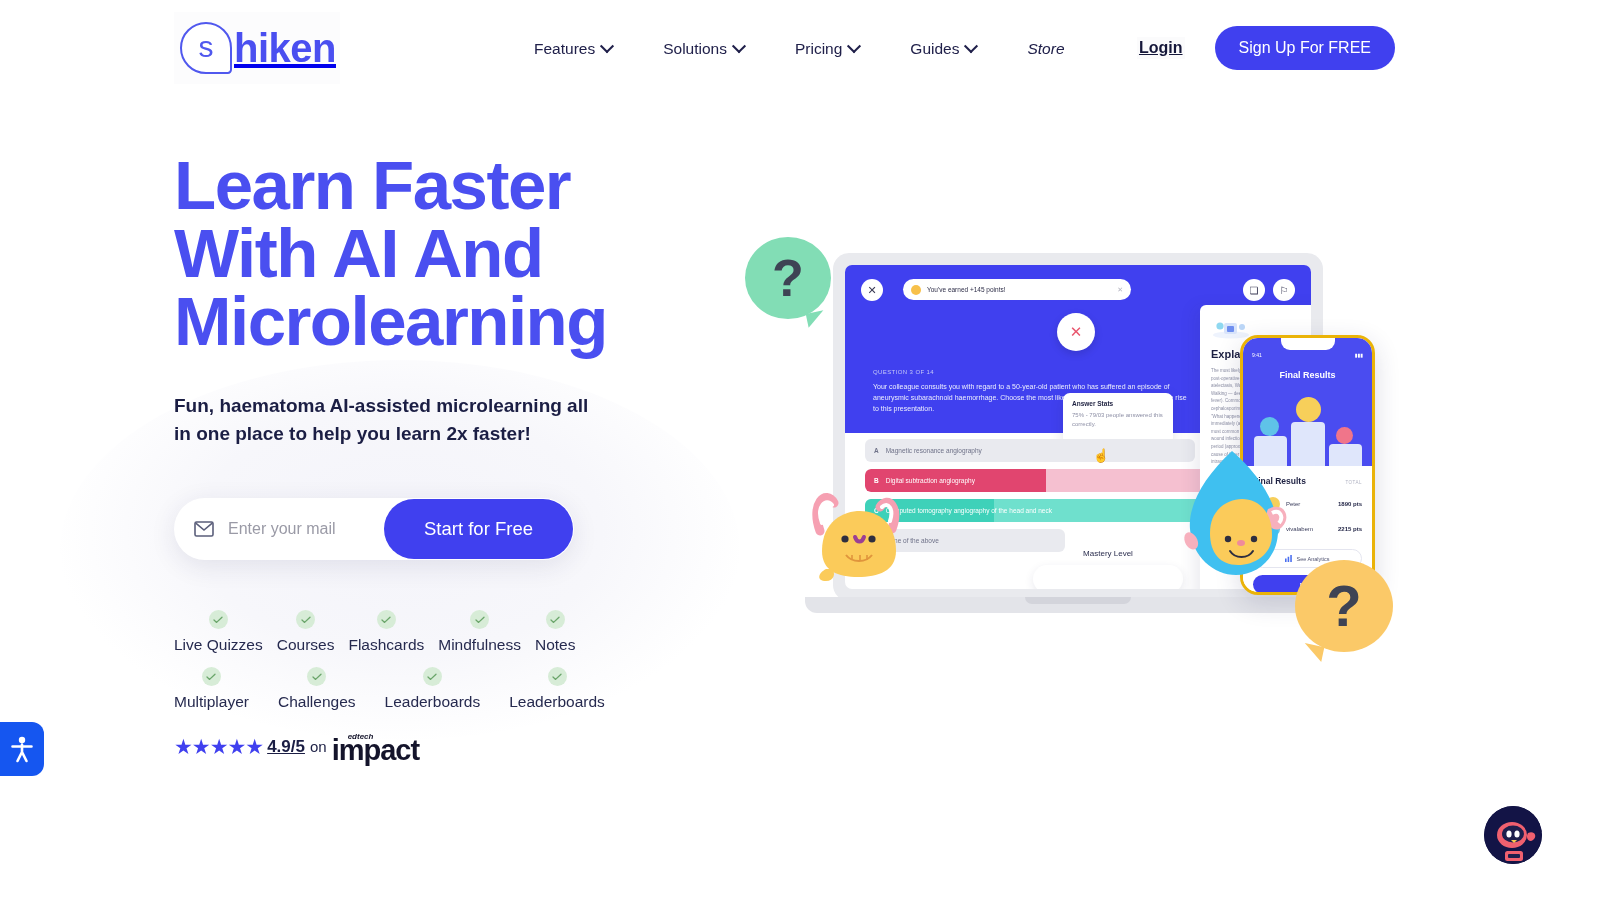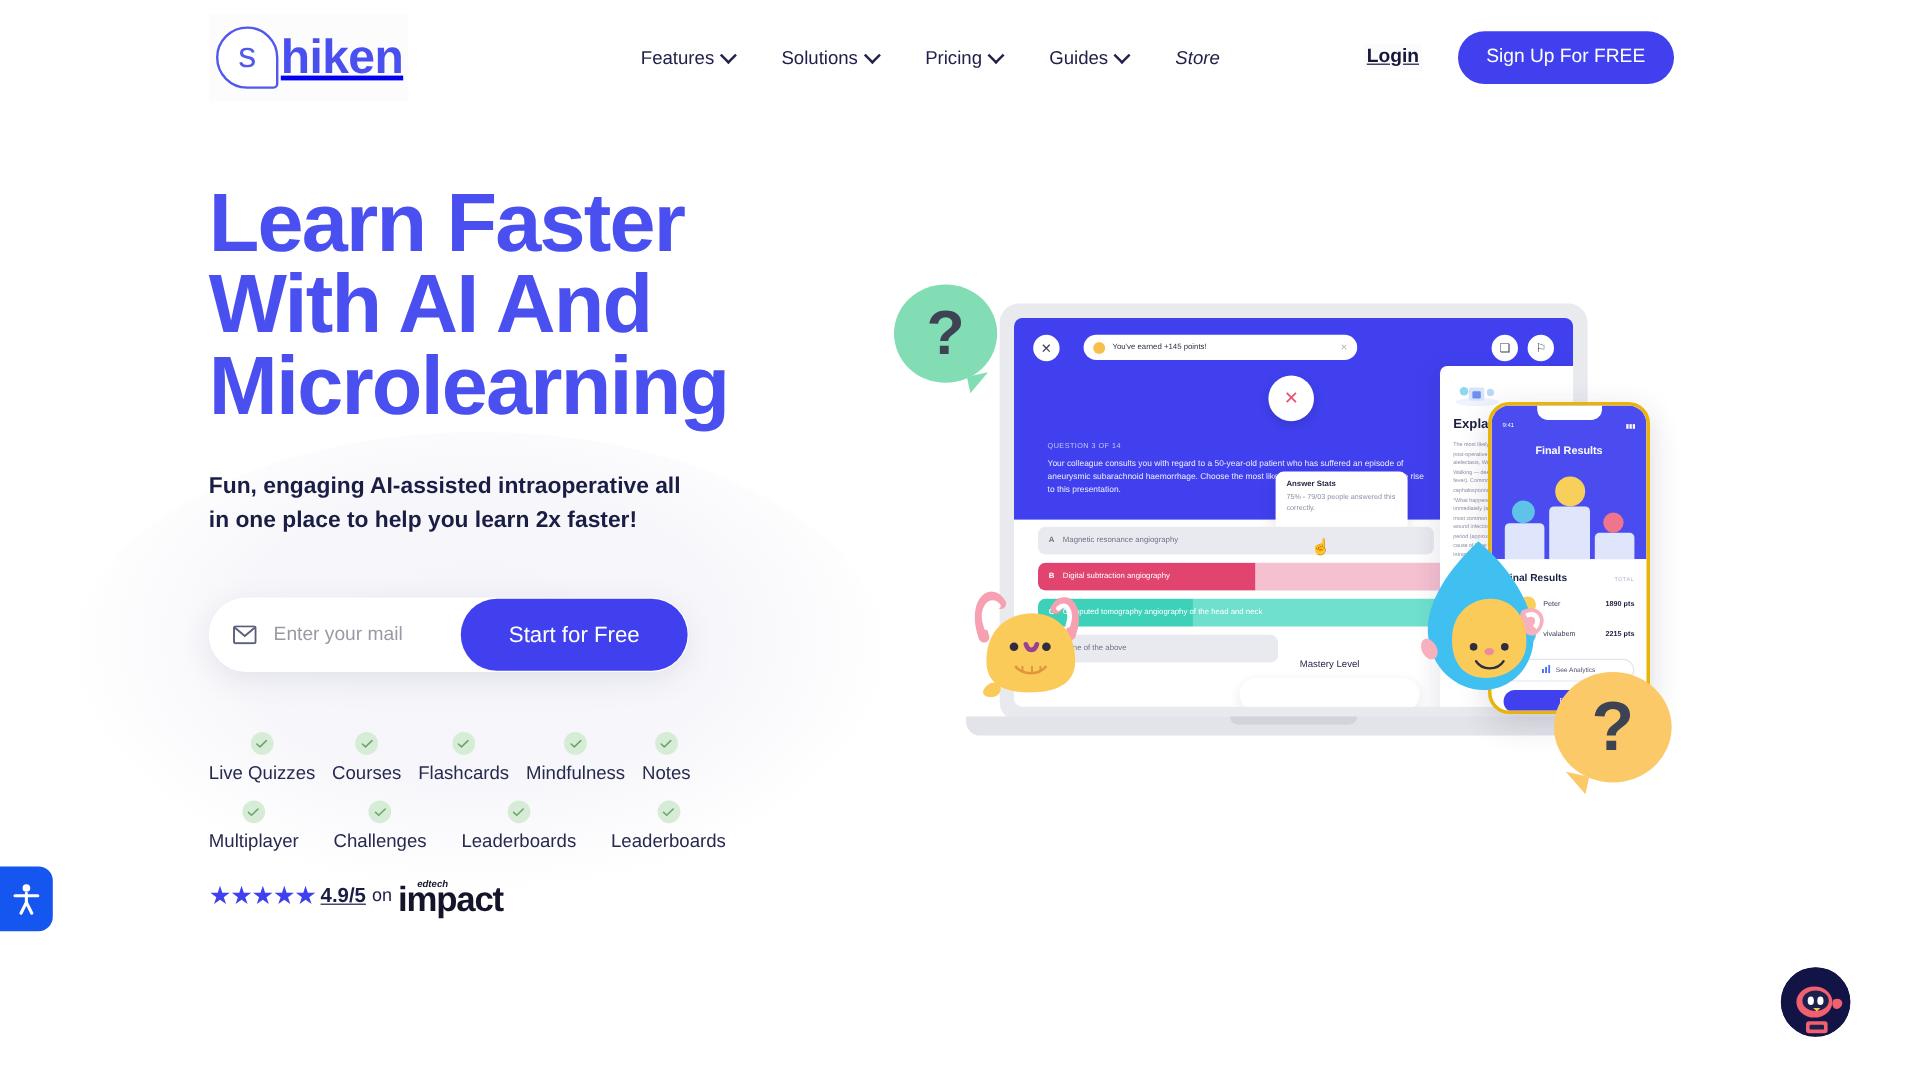--- a/index.html
+++ b/index.html
@@ -53,21 +53,21 @@
     letter-spacing: 0;
     padding-bottom: 3px;
   }
   .logo-word {
     font-size: 40px; font-weight: 700; color: #4a4ff0;
     letter-spacing: -0.5px; margin-left: 2px;
   }
 
   .nav {
     position: absolute; left: 534px; top: 36px;
-    display: flex; align-items: center; gap: 0;
+    display: flex; align-items: center; gap: 12px;
   }
   .nav-item {
     display: flex; align-items: center; gap: 7px;
     color: #20204a; font-size: 15.5px; font-weight: 400;
     padding: 4px 20px 4px 0; cursor: pointer;
     margin-right: 19px; white-space: nowrap;
   }
   .nav-item:last-child { margin-right: 0; padding-right: 0; font-style: italic; }
   .chev {
     display: inline-block; width: 10px; height: 10px;
@@ -407,21 +407,21 @@
 
 <section class="hero-left">
 
   <h1 class="headline">
     <span>Learn Faster</span><br>
     <span>With AI And</span><br>
     <span>Microlearning</span>
   </h1>
 
   <p class="subhead">
-    <span>Fun, engaging AI-assisted intraoperative all</span><br>
+    <span>Fun, haematoma AI-assisted microlearning all</span><br>
     <span>in one place to help you learn 2x faster!</span>
   </p>
 
   <form class="signup-form">
     <span class="mail-icon">
       <svg width="20" height="16" viewBox="0 0 20 16" fill="none">
         <rect x="1" y="1" width="18" height="14" rx="1.5" stroke="#5a5e7a" stroke-width="1.6"></rect>
         <path d="M1.8 2.2 L10 9 L18.2 2.2" stroke="#5a5e7a" stroke-width="1.6" fill="none"></path>
       </svg>
     </span>

